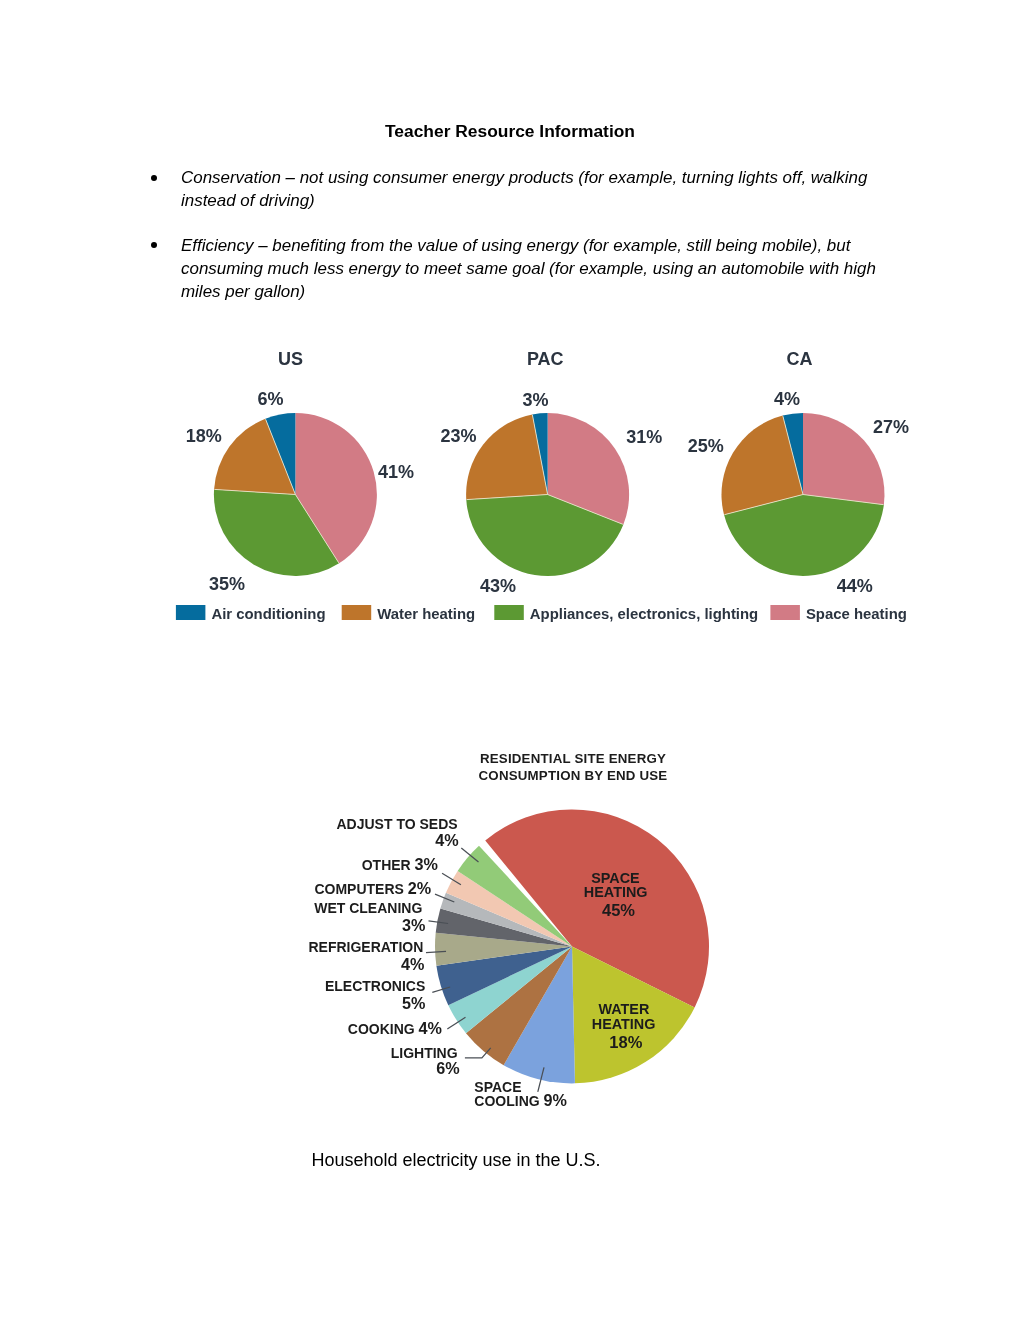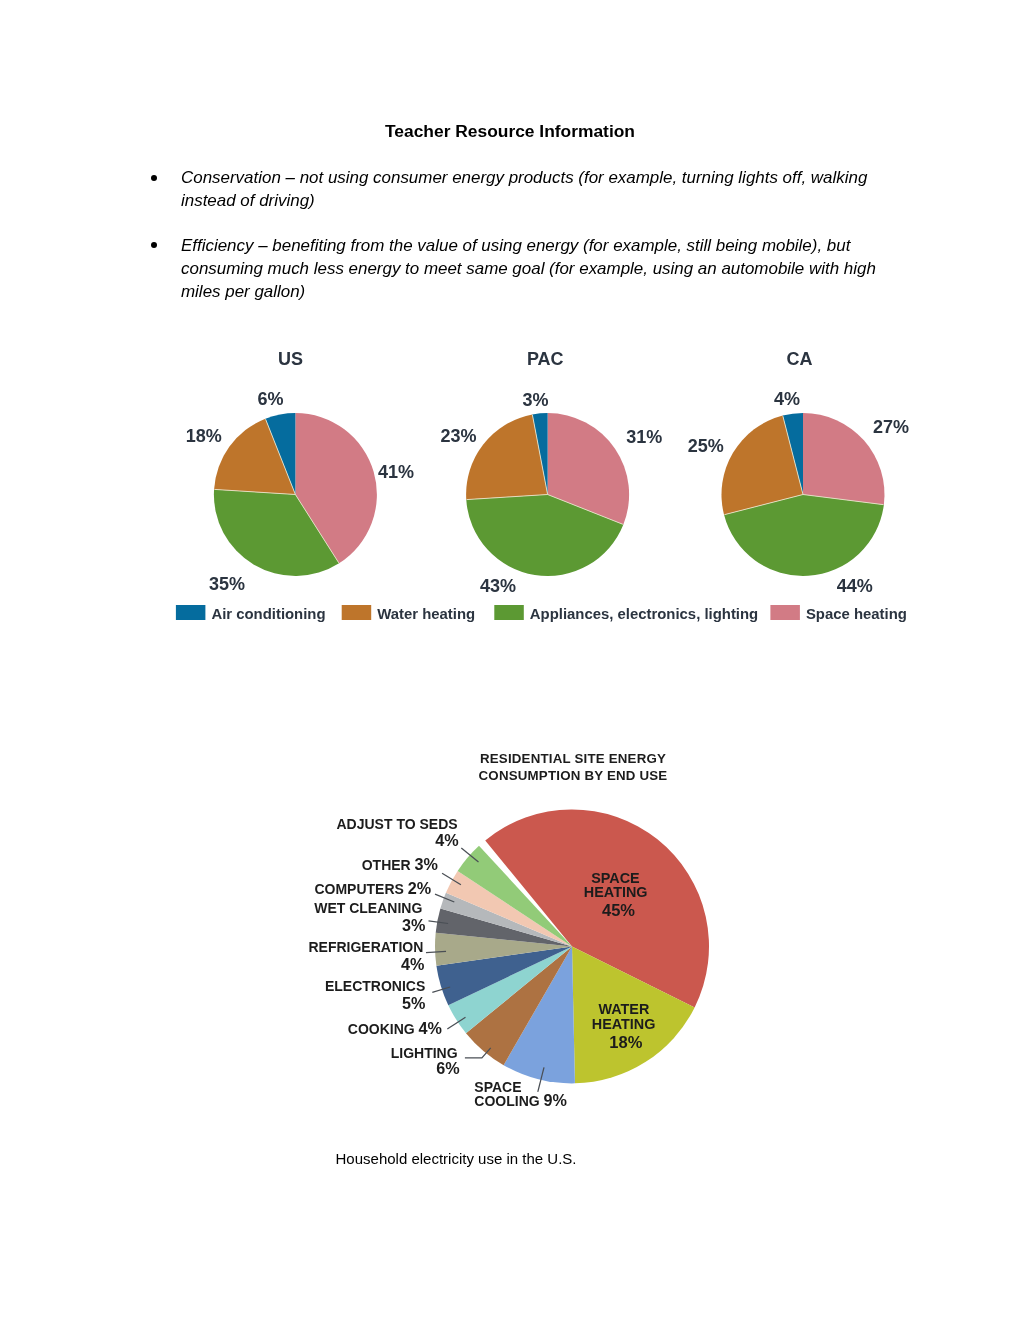--- a/index.html
+++ b/index.html
@@ -2,21 +2,21 @@
 <html><head>
 <meta charset="utf-8">
 <style>
   html,body{margin:0;padding:0;background:#fff;}
   body{width:1020px;height:1320px;font-family:"Liberation Sans",sans-serif;color:#000;overflow:hidden;}
   .page{position:relative;width:1020px;height:1320px;background:#fff;border-radius:9px;}
   .doc-title{position:absolute;left:0;top:121px;width:1020px;text-align:center;font-size:17.4px;font-weight:bold;}
   .bullet{position:absolute;font-size:16.95px;line-height:23.2px;}
   .bullet .dot{position:absolute;left:150.9px;top:8.9px;width:5.9px;height:5.9px;border-radius:50%;background:#000;font-size:0;line-height:0;}
   .bullet .txt{position:absolute;left:181px;top:0px;width:700px;font-style:italic;}
-  .caption{position:absolute;left:0;top:1150px;width:912px;text-align:center;font-size:15px;}
+  .caption{position:absolute;left:0;top:1150px;width:912px;text-align:center;font-size:18px;}
   svg{display:block;position:absolute;left:0;top:0;}
   text{font-family:"Liberation Sans",sans-serif;}
   .c1-title{font-size:18px;font-weight:bold;fill:#2b3440;text-anchor:middle;}
   .c1-pct{font-size:18px;font-weight:bold;fill:#2b3440;}
   .c1-leg{font-size:14.9px;font-weight:bold;fill:#2b3440;}
   .c2-title{font-size:13.3px;font-weight:bold;fill:#1c1c1c;text-anchor:middle;letter-spacing:0.2px;}
   .c2-out{font-size:14.0px;font-weight:bold;fill:#1c1c1c;}
   .c2-outpct{font-size:16.2px;font-weight:bold;fill:#1c1c1c;}
   .c2-in{font-size:14.4px;font-weight:bold;fill:#1c1c1c;text-anchor:middle;}
   .c2-inpct{font-size:16.5px;font-weight:bold;fill:#1c1c1c;text-anchor:middle;}

